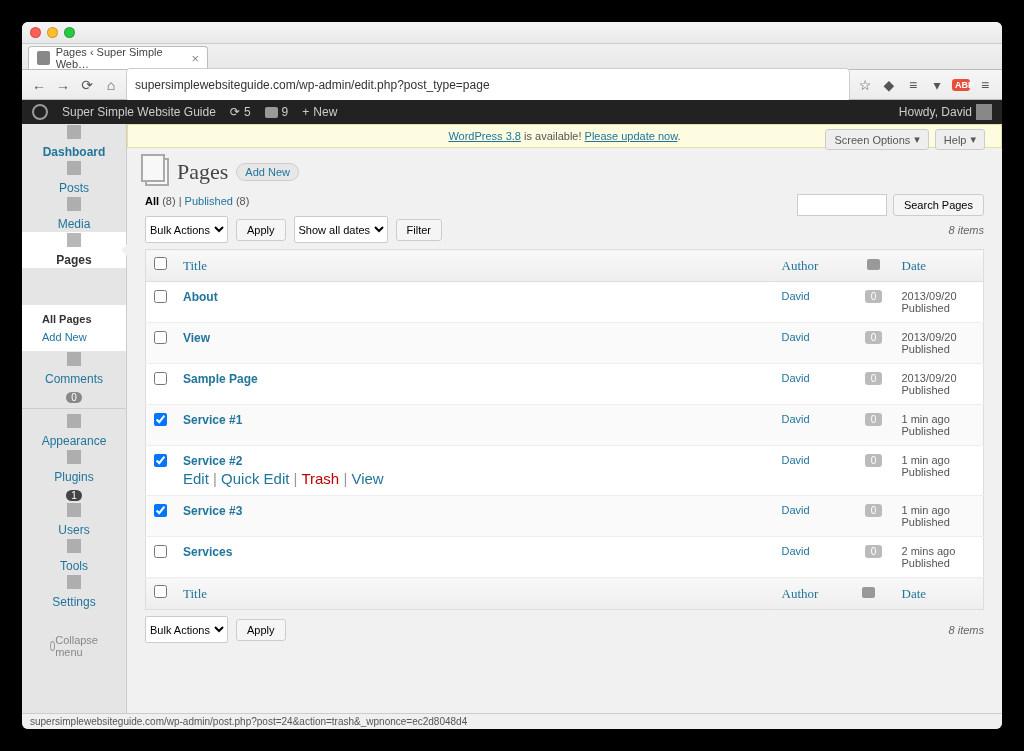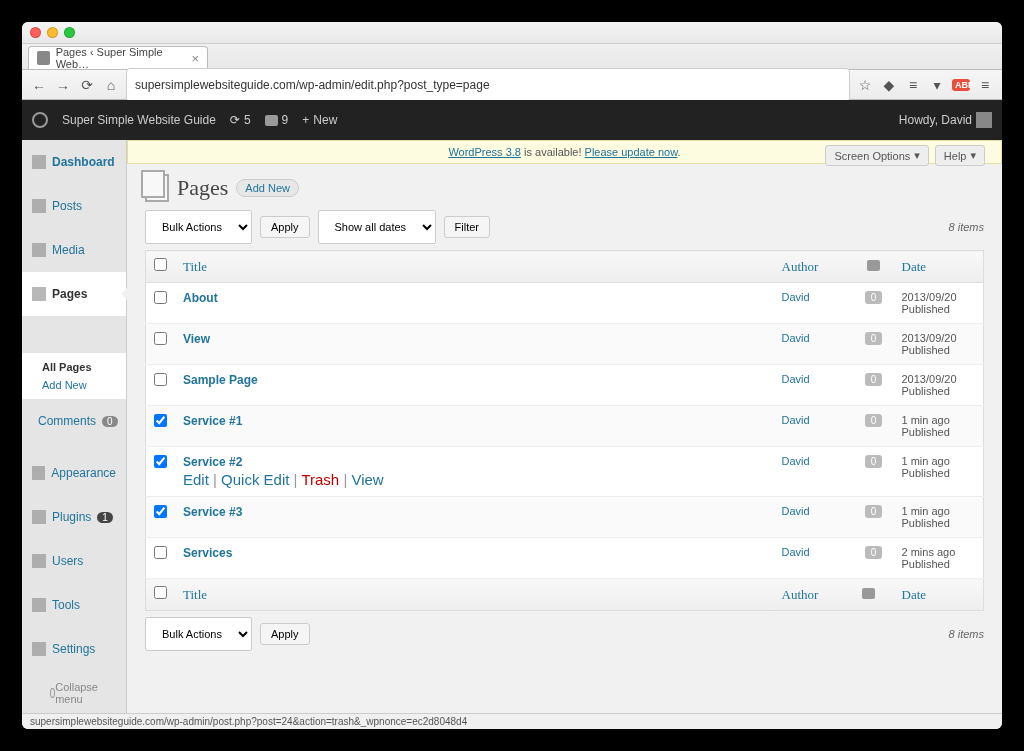--- a/index.html
+++ b/index.html
@@ -11,29 +11,29 @@
 .tlight { width: 11px; height: 11px; border-radius: 50%; border: 1px solid rgba(0,0,0,.18); }
 .tlight.red{background:#ff5f57;} .tlight.yel{background:#ffbd2e;} .tlight.grn{background:#28c940;}
 .tabbar { height: 26px; background: linear-gradient(#f0f0f0,#e8e8e8); display:flex; align-items:flex-end; border-bottom:1px solid #bbb; padding-left:6px;}
 .tab { background:#fff; border:1px solid #bbb; border-bottom:none; border-radius:4px 4px 0 0; height:23px; display:flex; align-items:center; padding:0 8px; gap:6px; font-size:11px; color:#444; max-width:180px; }
 .favicon { width:14px; height:14px; border-radius:2px; background:#888; }
 .tab-x { color:#888; font-size:13px; }
 .addr { height:30px; background:linear-gradient(#f6f6f6,#ececec); display:flex; align-items:center; gap:6px; padding:0 8px; border-bottom:1px solid #bbb; }
 .nav-ico,.ext-ico{ width:18px; text-align:center; color:#555; font-size:14px;}
 .url { flex:1; height:34px; border:1px solid #ccc; border-radius:4px; background:#fff; padding:0 8px; display:flex; align-items:center; font-size:12px; color:#333;}
 .ext-ico.badge{ background:#e94e3a;color:#fff;border-radius:3px;font-size:9px;font-weight:bold;padding:1px 3px;}
-.wpbar{ height:40px; background:#222; color:#ccc; display:flex; align-items:center; font-size:12px;}
+.wpbar{ height:24px; background:#222; color:#ccc; display:flex; align-items:center; font-size:12px;}
 .wpbar .left{display:flex;align-items:center;gap:14px;padding-left:10px;}
 .wpbar .right{margin-left:auto;display:flex;align-items:center;gap:8px;padding-right:10px;}
 .wplogo{width:16px;height:16px;border:2px solid #999;border-radius:50%;display:inline-block;position:relative;}
 .wpbar .item{display:flex;align-items:center;gap:4px;color:#ccc;}
 .speech{width:13px;height:11px;background:#999;border-radius:2px;display:inline-block;position:relative;}
 .wrap{flex:1;display:flex;overflow:hidden;background:#f1f1f1;}
 .sidebar{width:105px;background:#e5e5e5;border-right:1px solid #ccc;display:flex;flex-direction:column;font-size:12px;}
-.sidebar .mi{padding:15px 10px;color:#21759b;display:flex;align-items:center;gap:6px;cursor:pointer;}
+.sidebar .mi{padding:1px 10px;color:#21759b;display:flex;align-items:center;gap:6px;cursor:pointer;flex-direction:column;}
 .sidebar .mi.hdr{font-weight:bold;}
 .sidebar .mi.active{background:#fff;color:#333;font-weight:bold;position:relative;}
 .sidebar .mi.active::after{content:"";position:absolute;right:-1px;top:50%;transform:translateY(-50%);border:6px solid transparent;border-right-color:#f1f1f1;}
 .sidebar .sub{background:#fff;padding:5px 0 5px 20px;margin-top:37px;}
 .sidebar .sub a{display:block;padding:3px 0;color:#21759b;font-size:11px;text-decoration:none;}
 .micon{width:14px;height:14px;display:inline-block;background:#888;opacity:.6;}
 .badge-c{background:#888;color:#fff;border-radius:8px;font-size:10px;padding:0 5px;}
 .content{flex:1;overflow:auto;padding:0 18px 12px;position:relative;}
 .notice{background:#fdfbe0;border:1px solid #e6e0a2;padding:5px 10px;font-size:11px;color:#555;display:flex;align-items:center;margin:0 -18px 10px;position:relative;}
 .notice .center{flex:1;text-align:center;}
@@ -42,41 +42,41 @@
 .top-btn{background:#eee;border:1px solid #ccc;border-radius:3px;padding:3px 8px;font-size:11px;color:#555;display:flex;align-items:center;gap:4px;}
 .hdr-row{display:flex;align-items:center;gap:8px;margin-bottom:8px;}
 .page-icon{width:24px;height:28px;border:2px solid #aaa;background:#f8f8f8;position:relative;}
 .page-icon::before{content:"";position:absolute;width:20px;height:24px;border:2px solid #aaa;left:-6px;top:-6px;background:#f8f8f8;}
 h2{font-family:Georgia,serif;font-weight:normal;font-size:22px;color:#464646;}
 .addnew{background:#e7e7e7;border:1px solid #ccc;border-radius:10px;padding:2px 8px;font-size:11px;color:#21759b;}
 .filters{font-size:11px;color:#555;margin-bottom:8px;}
 .filters a{color:#21759b;}
 .filters .cur{color:#000;font-weight:bold;}
 .tools-row{display:flex;align-items:center;gap:8px;margin-bottom:6px;}
-.sel{height:34px;border:1px solid #ccc;border-radius:2px;background:#fff;font-size:11px;padding:0 12px;}
+.sel{height:27px;border:1px solid #ccc;border-radius:2px;background:#fff;font-size:11px;padding:0 0;}
 .btn{height:22px;border:1px solid #ccc;border-radius:3px;background:#f5f5f5;font-size:11px;padding:0 10px;}
 .srch{margin-left:auto;display:flex;gap:6px;}
 .srch input{height:22px;border:1px solid #ccc;width:90px;padding:0 4px;font-size:11px;}
 .items-note{margin-left:auto;font-size:11px;color:#666;font-style:italic;}
 table.wp{width:100%;border:1px solid #ddd;border-collapse:collapse;background:#fff;font-size:12px;}
 table.wp thead th,table.wp tfoot th{background:linear-gradient(#f8f8f8,#eee);border-bottom:1px solid #ddd;border-top:1px solid #ddd;padding:7px 8px;text-align:left;font-family:Georgia,serif;font-weight:normal;color:#21759b;font-size:13px;}
 table.wp thead th.cb,table.wp tfoot th.cb{width:22px;}
 table.wp thead th.au{width:80px;}
 table.wp thead th.cm{width:40px;text-align:center;}
 table.wp thead th.dt{width:90px;}
 table.wp tbody td{padding:8px;border-bottom:1px solid #eee;vertical-align:top;color:#555;font-size:11px;}
 table.wp tbody tr:nth-child(even){background:#fafafa;}
 .ttl{color:#21759b;font-weight:bold;font-size:12px;}
 .rowacts{color:#999;font-size:15px;margin-top:2px;}
 .rowacts a{color:#21759b;}
 .rowacts .trash{color:#b00;}
 .author{color:#21759b;}
 .cbub{background:#bbb;color:#fff;border-radius:3px;padding:1px 6px;font-size:10px;}
 .status{background:#f0f0f0;border-top:1px solid #ccc;padding:2px 8px;font-size:10px;color:#555;}
-.collapse{padding:8px 28px;color:#888;font-size:11px;display:flex;align-items:center;margin-top:2px;}
+.collapse{padding:8px 28px;color:#888;font-size:11px;display:flex;align-items:center;margin-top:16px;}
 .chev{display:inline-block;width:10px;height:10px;border:1px solid #999;border-radius:50%;position:relative;}
 </style>
 </head>
 <body>
 
 <div class="frame">
 <div class="window">
 
 <div class="titlebar">
   <div class="tlights">
@@ -194,20 +194,29 @@
         <div class="top-btn"><span>Help</span> ▾</div>
       </div>
     </div>
 
     <div class="hdr-row">
       <span class="page-icon"></span>
       <h2>Pages</h2>
       <a class="addnew">Add New</a>
     </div>
 
+    <div style="display:flex;align-items:center;">
+      <div class="filters">
+        <span class="cur"><span>All</span></span> <span>(8)</span> | <a><span>Published</span></a> <span>(8)</span>
+      </div>
+      <div class="srch">
+        <input type="text" style="">
+        <button class="btn">Search Pages</button>
+      </div>
+    </div>
 
     <div class="tools-row">
       <select class="sel"><option>Bulk Actions</option></select>
       <button class="btn">Apply</button>
       <select class="sel"><option>Show all dates</option></select>
       <button class="btn">Filter</button>
       <span class="items-note">8 items</span>
     </div>
 
     <table class="wp">

